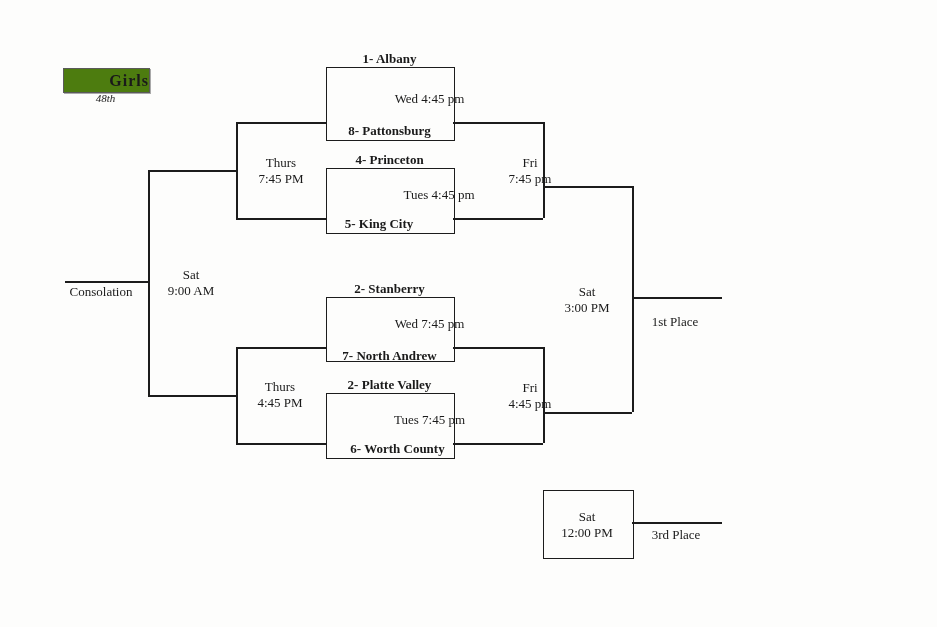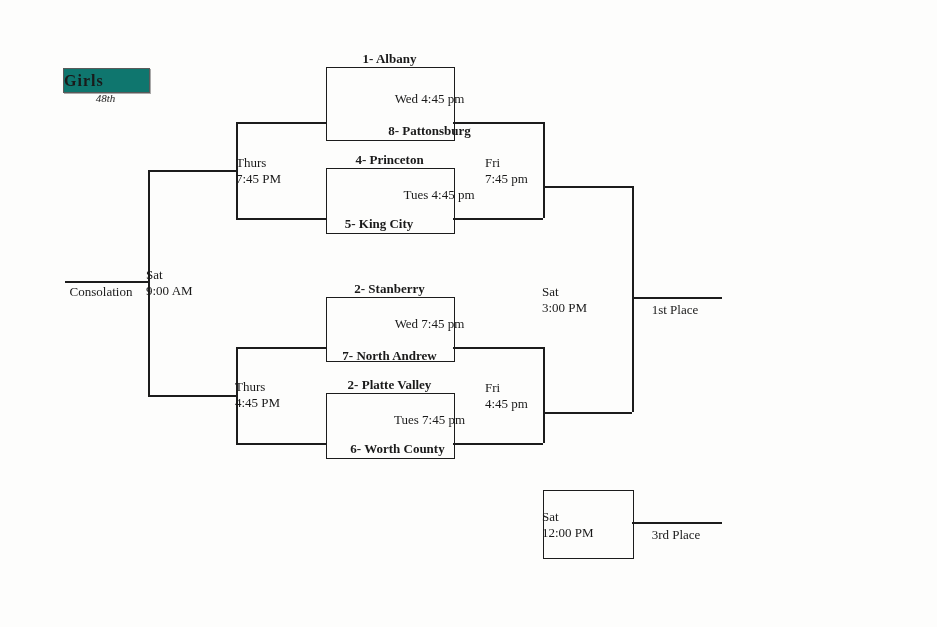--- a/index.html
+++ b/index.html
@@ -4,43 +4,43 @@
 <style>
   html,body{margin:0;padding:0;}
   body{background:#ffffff;font-family:"Liberation Serif","DejaVu Serif",serif;}
   #page{position:relative;width:937px;height:627px;background:#fdfdfc;overflow:hidden;color:#1a1a1a;}
   .hline{position:absolute;height:1.5px;background:#1c1c1c;}
   .vline{position:absolute;width:1.5px;background:#1c1c1c;}
   .gbox{position:absolute;border:1.5px solid #1c1c1c;background:transparent;}
   .txt{position:absolute;font-size:13px;line-height:15px;color:#1a1a1a;}
   .seed{font-weight:bold;text-align:center;}
   .time{text-align:center;padding-left:40px;}
-  .daytime{position:absolute;font-size:13px;line-height:16px;color:#1a1a1a;}
+  .daytime{position:absolute;font-size:13px;line-height:16px;text-align:center;color:#1a1a1a;}
   .plabel{position:absolute;font-size:13px;line-height:15px;text-align:center;color:#1a1a1a;}
   #girls-box{position:absolute;left:63px;top:68px;width:85px;height:23px;
-    background:#0f766e;border:1px solid #5a5a5a;box-shadow:1px 1px 0 #a9a9a9;
-    display:flex;align-items:center;justify-content:flex-start;}
+    background:#4d7c0f;border:1px solid #5a5a5a;box-shadow:1px 1px 0 #a9a9a9;
+    display:flex;align-items:center;justify-content:flex-end;}
   #girls-box span{font-weight:bold;font-size:16px;letter-spacing:1px;}
   #edition{position:absolute;left:63px;top:92px;width:85px;text-align:center;
     font-style:italic;font-size:11px;}
 </style>
 </head>
 <body>
 
 <div id="page">
 
   <div id="girls-box">
     <span>Girls</span>
   </div>
   <div id="edition">48th</div>
 
   <div class="gbox" style="left:326px;top:67px;width:127px;height:72px;"></div>
   <div class="txt seed" style="left:326px;top:51px;width:127px;">1- Albany</div>
   <div class="txt time" style="left:326px;top:91px;width:127px;">Wed 4:45 pm</div>
-  <div class="txt seed" style="left:326px;top:123px;width:127px;padding-left:40px;">8- Pattonsburg</div>
+  <div class="txt seed" style="left:326px;top:123px;width:127px;">8- Pattonsburg</div>
 
   <div class="gbox" style="left:326px;top:168px;width:127px;height:64px;"></div>
   <div class="txt seed" style="left:326px;top:152px;width:127px;">4- Princeton</div>
   <div class="txt time" style="left:326px;top:187px;width:146px;">Tues 4:45 pm</div>
   <div class="txt seed" style="left:326px;top:216px;width:106px;">5- King City</div>
 
   <div class="gbox" style="left:326px;top:297px;width:127px;height:63px;"></div>
   <div class="txt seed" style="left:326px;top:281px;width:127px;">2- Stanberry</div>
   <div class="txt time" style="left:326px;top:316px;width:127px;">Wed 7:45 pm</div>
   <div class="txt seed" style="left:326px;top:348px;width:127px;">7- North Andrew</div>
@@ -102,16 +102,16 @@
   <div class="daytime" style="left:542px;top:284px;width:90px;">
     <div>Sat</div>
     <div>3:00 PM</div>
   </div>
   <div class="daytime" style="left:542px;top:509px;width:90px;">
     <div>Sat</div>
     <div>12:00 PM</div>
   </div>
 
   <div class="plabel" style="left:56px;top:284px;width:90px;">Consolation</div>
-  <div class="plabel" style="left:630px;top:302px;width:90px;">1st Place</div>
+  <div class="plabel" style="left:630px;top:314px;width:90px;">1st Place</div>
   <div class="plabel" style="left:631px;top:527px;width:90px;">3rd Place</div>
 
 </div>
 
 </body></html>

